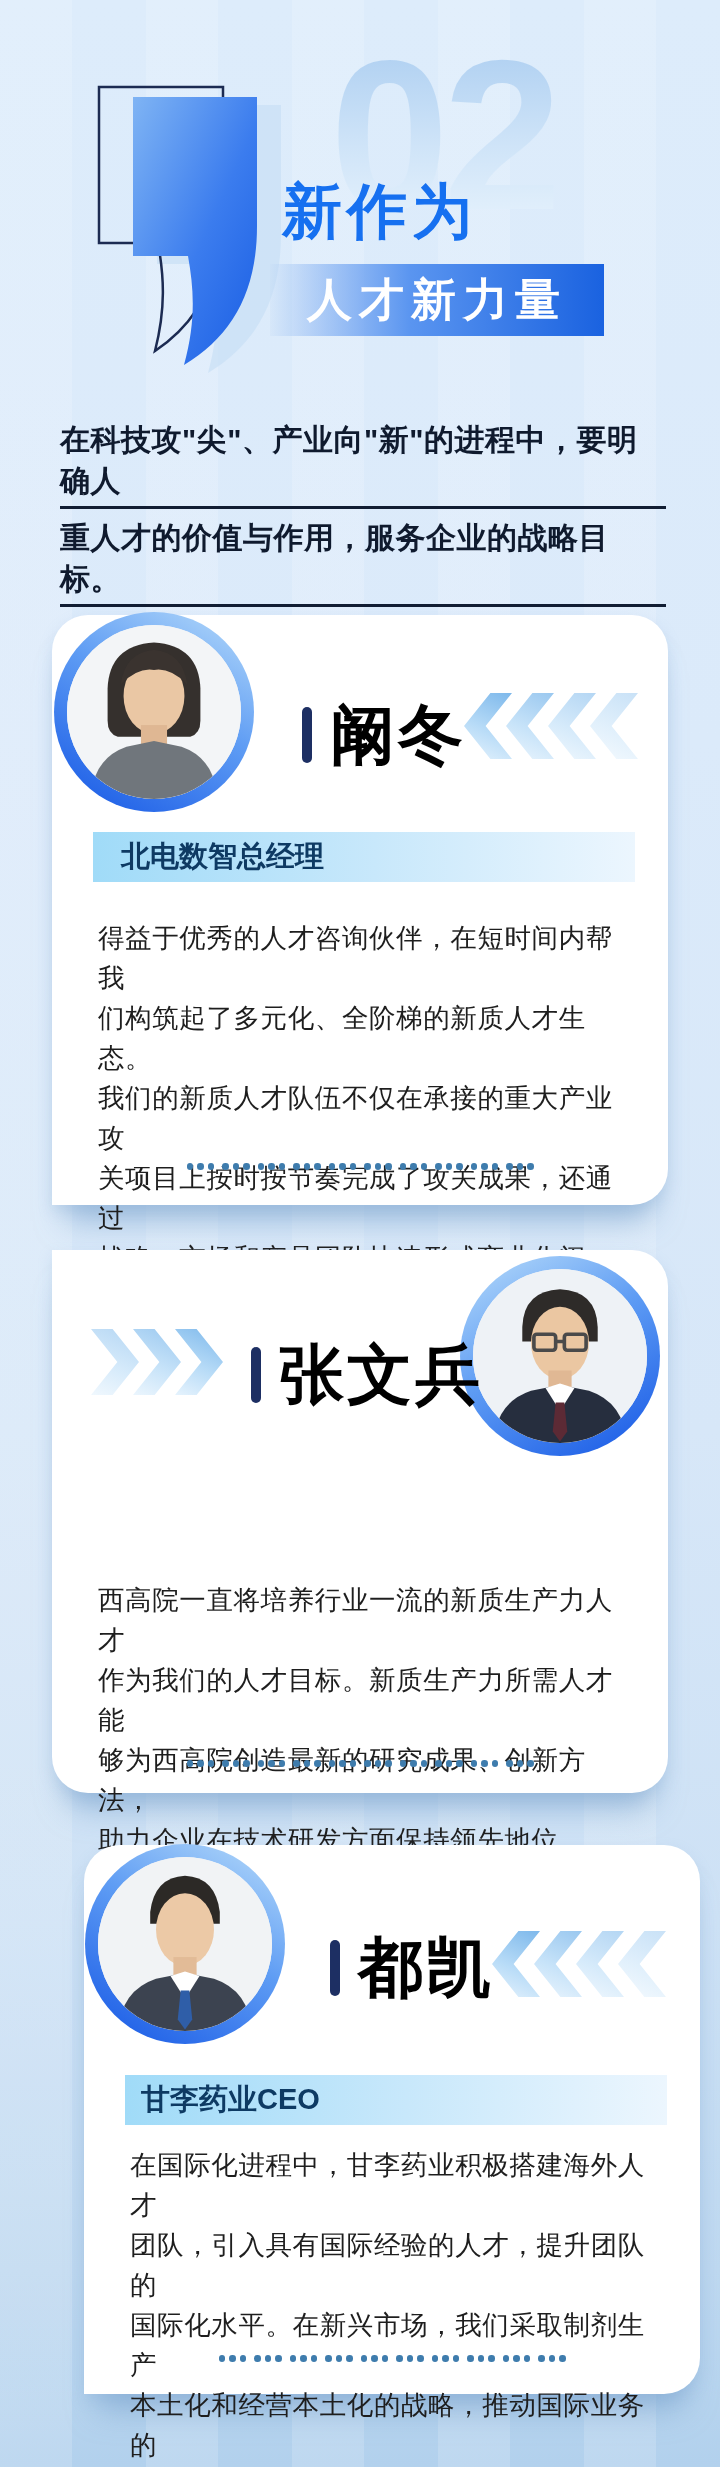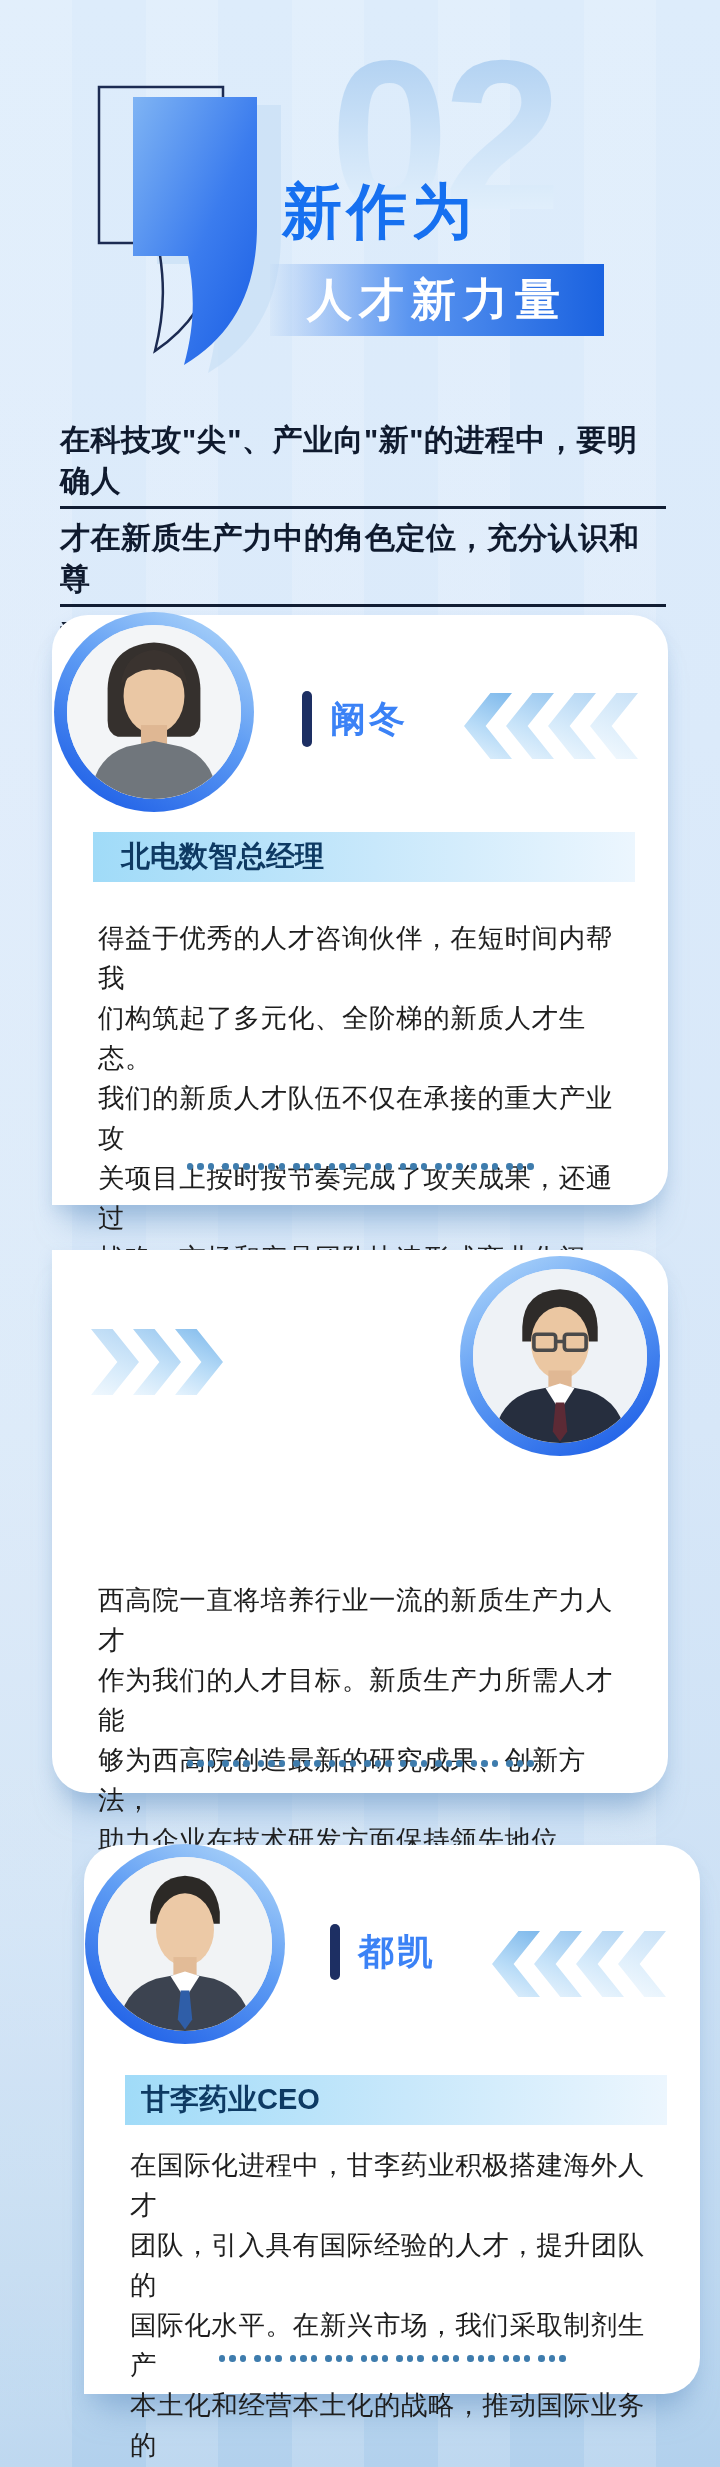--- a/index.html
+++ b/index.html
@@ -39,21 +39,21 @@
   .ring-a{background:linear-gradient(210deg,#b9ddfa 0%,#5e9cf4 45%,#1b5ce6 95%);}
   .ring-b{background:linear-gradient(150deg,#b9ddfa 0%,#5e9cf4 45%,#1b5ce6 95%);}
   .photo{width:100%;height:100%;border-radius:50%;overflow:hidden;background:#f2f4f6;}
   .photo svg{display:block;width:100%;height:100%;}
   .av-1{left:2px;top:-3px;}
   .av-2{left:408px;top:6px;}
   .av-3{left:1px;top:-1px;}
 
   .name-row{position:absolute;display:flex;align-items:center;gap:18px;z-index:4;}
   .name-bar{width:10px;height:56px;border-radius:5px;background:#1d2f63;}
-  .person-name{font-size:36px;font-weight:800;color:#3b82f6;letter-spacing:3px;white-space:nowrap;}
+  .person-name{font-size:65px;font-weight:800;color:#000000;letter-spacing:3px;white-space:nowrap;}
   .nr-1{left:250px;top:76px;}
   .nr-2{left:199px;top:81px;}
   .nr-3{left:246px;top:79px;}
 
   .chevrons{position:absolute;display:flex;z-index:3;}
   .chev{width:48px;height:66px;margin-right:-6px;
     background:linear-gradient(205deg,#7db8eb 0%,#b7dbf7 55%,#e6f3fd 100%);}
   .chev-left{clip-path:polygon(100% 0%,55% 0%,0% 50%,55% 100%,100% 100%,45% 50%);}
   .chev-right{clip-path:polygon(0% 0%,45% 0%,100% 50%,45% 100%,0% 100%,55% 50%);}
   .o1{opacity:1;}.o2{opacity:.78;}.o3{opacity:.58;}.o4{opacity:.42;}
@@ -102,21 +102,20 @@
   </svg>
 
   <div class="big-number">02</div>
   <div class="page-title">新作为</div>
   <div class="subtitle-box">
     <span>人才新力量</span>
   </div>
 
   <div class="intro">
       <span class="u-line">在科技攻"尖"、产业向"新"的进程中，要明确人</span>
-      <span class="u-line">才在新质生产力中的角色定位，充分认识和尊</span>
       <span class="u-line">重人才的价值与作用，服务企业的战略目标。</span>
     </div>
 
   <div class="card card-1">
     <div class="avatar ring-a av-1">
       <div class="photo">
         <svg viewBox="0 0 120 120">
           <rect width="120" height="120" fill="#f3f5f7"></rect>
           <path d="M28,44 Q29,14 60,12 Q91,14 92,44 L92,66 Q92,75 85,77 L35,77 Q28,75 28,66 Z" fill="#35302d"></path>
           <ellipse cx="60" cy="49" rx="21" ry="26" fill="#eac7a4"></ellipse>
@@ -214,20 +213,24 @@
           <path d="M50,82 L60,98 L70,82 L60,79 Z" fill="#ffffff"></path>
           <path d="M57,92 L63,92 L65,112 L60,119 L55,112 Z" fill="#5c2a35"></path>
         </svg>
       </div>
     </div>
     <div class="chevrons ch-2">
       <span class="chev chev-right o3"></span>
         <span class="chev chev-right o2"></span>
         <span class="chev chev-right o1"></span>
     </div>
+    <div class="name-row nr-2">
+      <span class="name-bar"></span>
+      <span class="person-name">张文兵</span>
+    </div>
     <div class="quote-text qt-2">西高院一直将培养行业一流的新质生产力人才
 作为我们的人才目标。新质生产力所需人才能
 够为西高院创造最新的研究成果、创新方法，
 助力企业在技术研发方面保持领先地位。</div>
     <div class="dots-row dr-2">
         <span class="dot-group">
           <span class="dot"></span>
           <span class="dot"></span>
           <span class="dot"></span>
         </span>

